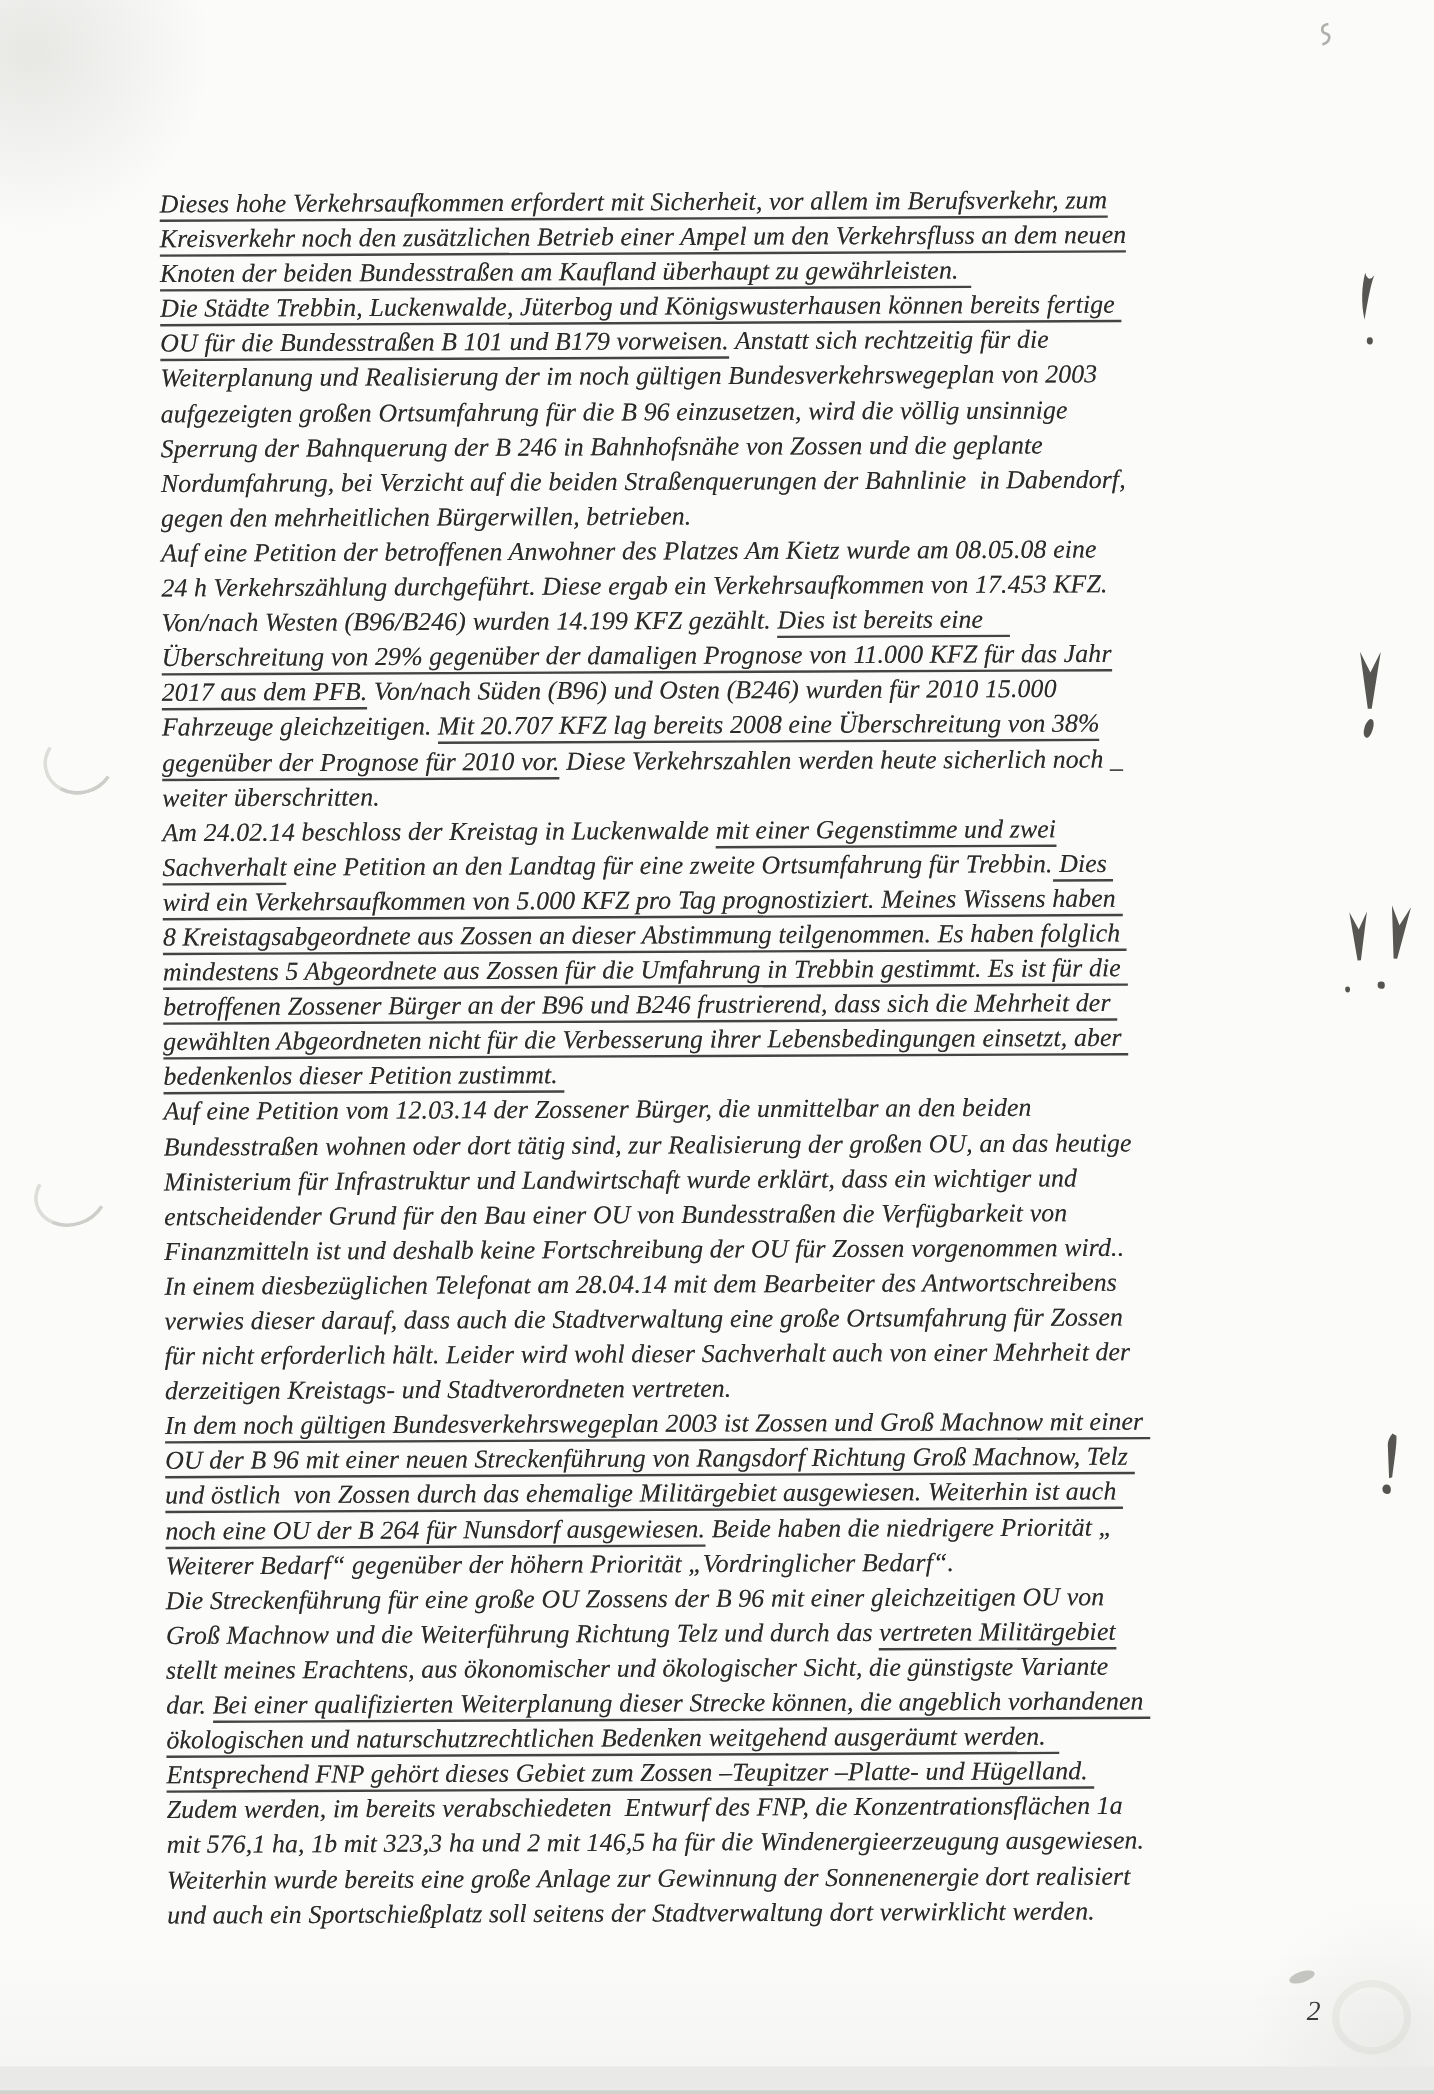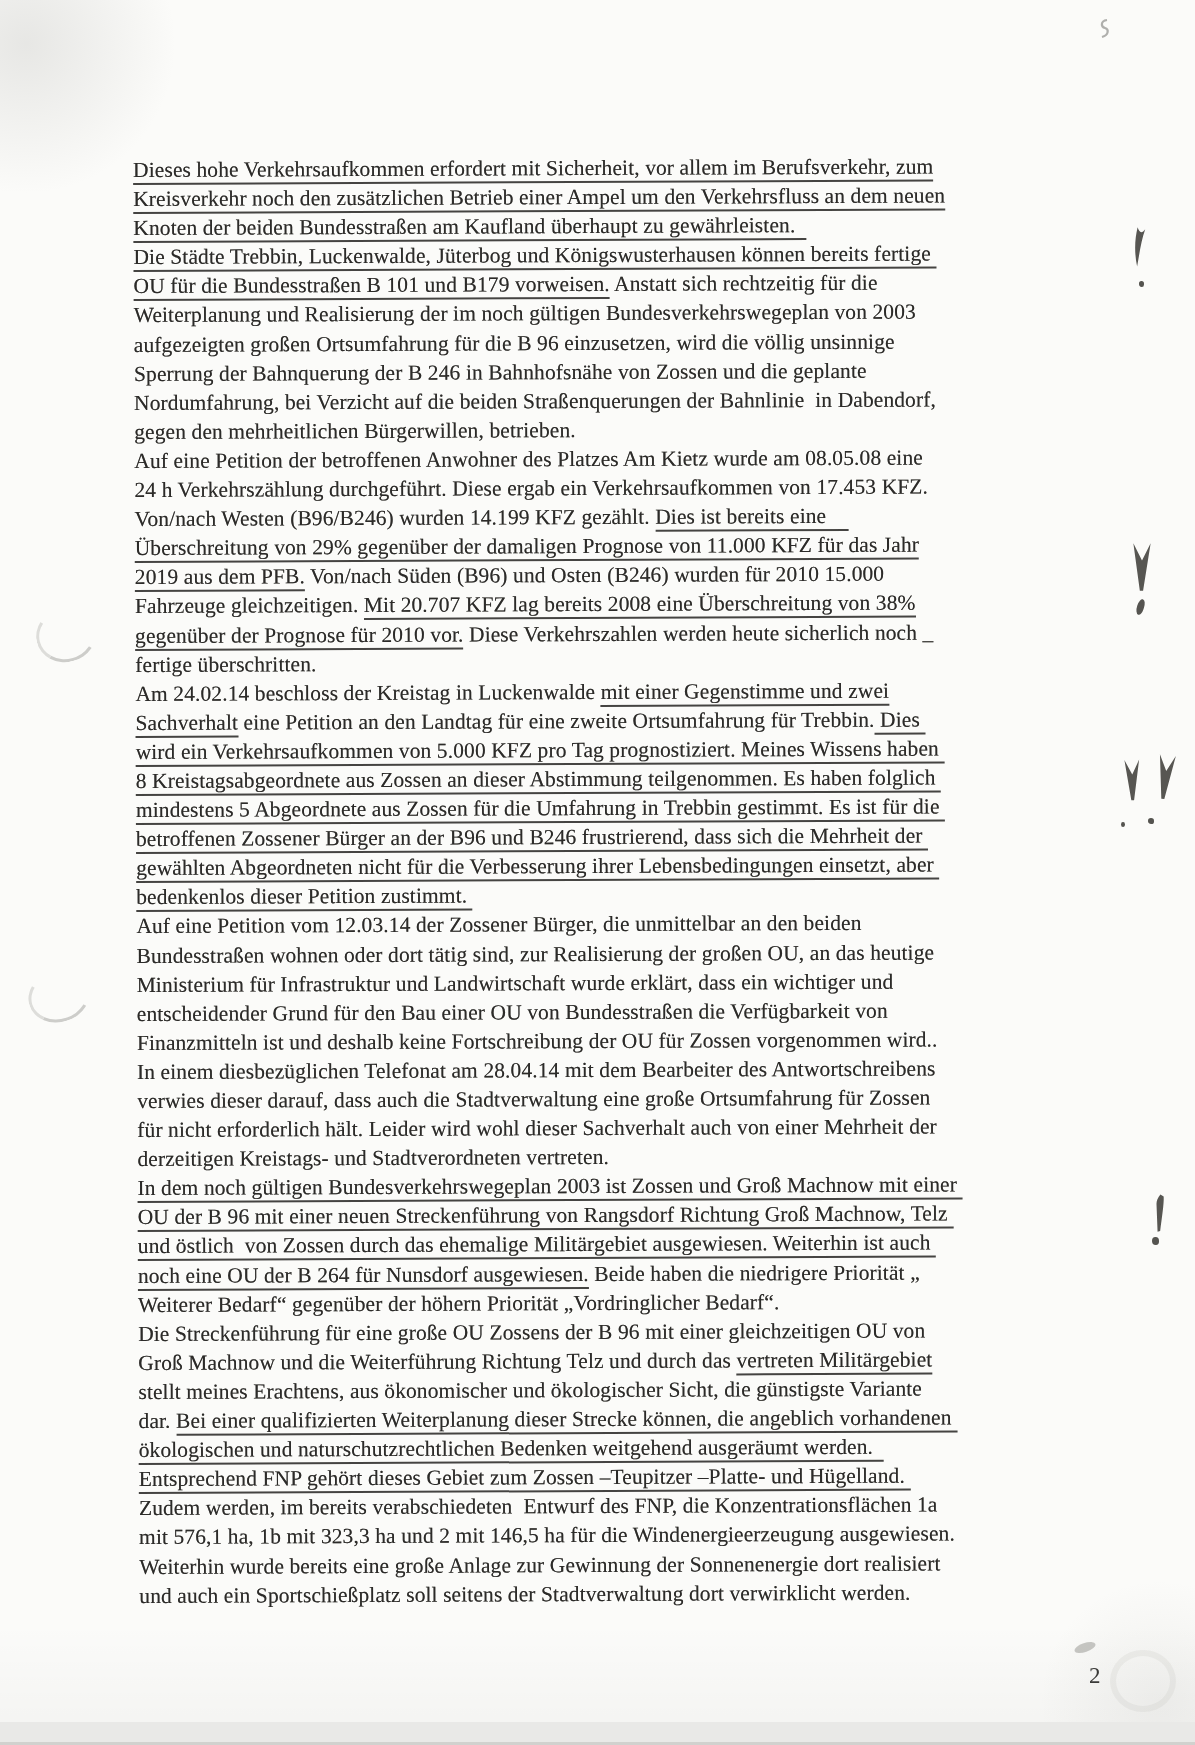--- a/index.html
+++ b/index.html
@@ -6,20 +6,21 @@
   .page{
     position:relative;
     width:1195px;height:1745px;
     overflow:hidden;
     background:
       radial-gradient(circle at 26px 44px, rgba(150,150,146,0.20), rgba(150,150,146,0) 150px),
       radial-gradient(circle at 1160px 1700px, rgba(140,140,136,0.10), rgba(140,140,136,0) 120px),
       linear-gradient(to bottom, rgba(0,0,0,0) 93%, rgba(0,0,0,0.03) 100%),
       #fbfbf9;
     font-family:"Liberation Serif","DejaVu Serif",serif;
+    font-style:italic;
   }
   .scan-bottom{
     position:absolute;left:0;top:1722px;width:1195px;height:23px;
     background:#e9e9e7;border-bottom:3px solid #d1d1ce;
     box-sizing:border-box;
   }
   .textblock{
     position:absolute;left:133px;top:156px;width:920px;
     transform:rotate(-0.25deg);transform-origin:0 0;
     font-size:21.5px;line-height:29.1px;
@@ -51,24 +52,24 @@
       <div class="line"><span class="u">OU für die Bundesstraßen B 101 und B179 vorweisen.</span><span> Anstatt sich rechtzeitig für die</span></div>
       <div class="line"><span>Weiterplanung und Realisierung der im noch gültigen Bundesverkehrswegeplan von 2003</span></div>
       <div class="line"><span>aufgezeigten großen Ortsumfahrung für die B 96 einzusetzen, wird die völlig unsinnige</span></div>
       <div class="line"><span>Sperrung der Bahnquerung der B 246 in Bahnhofsnähe von Zossen und die geplante</span></div>
       <div class="line"><span>Nordumfahrung, bei Verzicht auf die beiden Straßenquerungen der Bahnlinie  in Dabendorf,</span></div>
       <div class="line"><span>gegen den mehrheitlichen Bürgerwillen, betrieben.</span></div>
       <div class="line"><span>Auf eine Petition der betroffenen Anwohner des Platzes Am Kietz wurde am 08.05.08 eine</span></div>
       <div class="line"><span>24 h Verkehrszählung durchgeführt. Diese ergab ein Verkehrsaufkommen von 17.453 KFZ.</span></div>
       <div class="line"><span>Von/nach Westen (B96/B246) wurden 14.199 KFZ gezählt. </span><span class="u">Dies ist bereits eine    </span></div>
       <div class="line"><span class="u">Überschreitung von 29% gegenüber der damaligen Prognose von 11.000 KFZ für das Jahr</span></div>
-      <div class="line"><span class="u">2019 aus dem PFB.</span><span> Von/nach Süden (B96) und Osten (B246) wurden für 2010 15.000</span></div>
+      <div class="line"><span class="u">2017 aus dem PFB.</span><span> Von/nach Süden (B96) und Osten (B246) wurden für 2010 15.000</span></div>
       <div class="line"><span>Fahrzeuge gleichzeitigen. </span><span class="u">Mit 20.707 KFZ lag bereits 2008 eine Überschreitung von 38%</span></div>
       <div class="line"><span class="u">gegenüber der Prognose für 2010 vor.</span><span> Diese Verkehrszahlen werden heute sicherlich noch _</span></div>
-      <div class="line"><span>fertige überschritten.</span></div>
+      <div class="line"><span>weiter überschritten.</span></div>
       <div class="line"><span>Am 24.02.14 beschloss der Kreistag in Luckenwalde </span><span class="u">mit einer Gegenstimme und zwei</span></div>
       <div class="line"><span class="u">Sachverhalt</span><span> eine Petition an den Landtag für eine zweite Ortsumfahrung für Trebbin.</span><span class="u"> Dies </span></div>
       <div class="line"><span class="u">wird ein Verkehrsaufkommen von 5.000 KFZ pro Tag prognostiziert. Meines Wissens haben </span></div>
       <div class="line"><span class="u">8 Kreistagsabgeordnete aus Zossen an dieser Abstimmung teilgenommen. Es haben folglich </span></div>
       <div class="line"><span class="u">mindestens 5 Abgeordnete aus Zossen für die Umfahrung in Trebbin gestimmt. Es ist für die </span></div>
       <div class="line"><span class="u">betroffenen Zossener Bürger an der B96 und B246 frustrierend, dass sich die Mehrheit der </span></div>
       <div class="line"><span class="u">gewählten Abgeordneten nicht für die Verbesserung ihrer Lebensbedingungen einsetzt, aber </span></div>
       <div class="line"><span class="u">bedenkenlos dieser Petition zustimmt. </span></div>
       <div class="line"><span>Auf eine Petition vom 12.03.14 der Zossener Bürger, die unmittelbar an den beiden</span></div>
       <div class="line"><span>Bundesstraßen wohnen oder dort tätig sind, zur Realisierung der großen OU, an das heutige</span></div>

